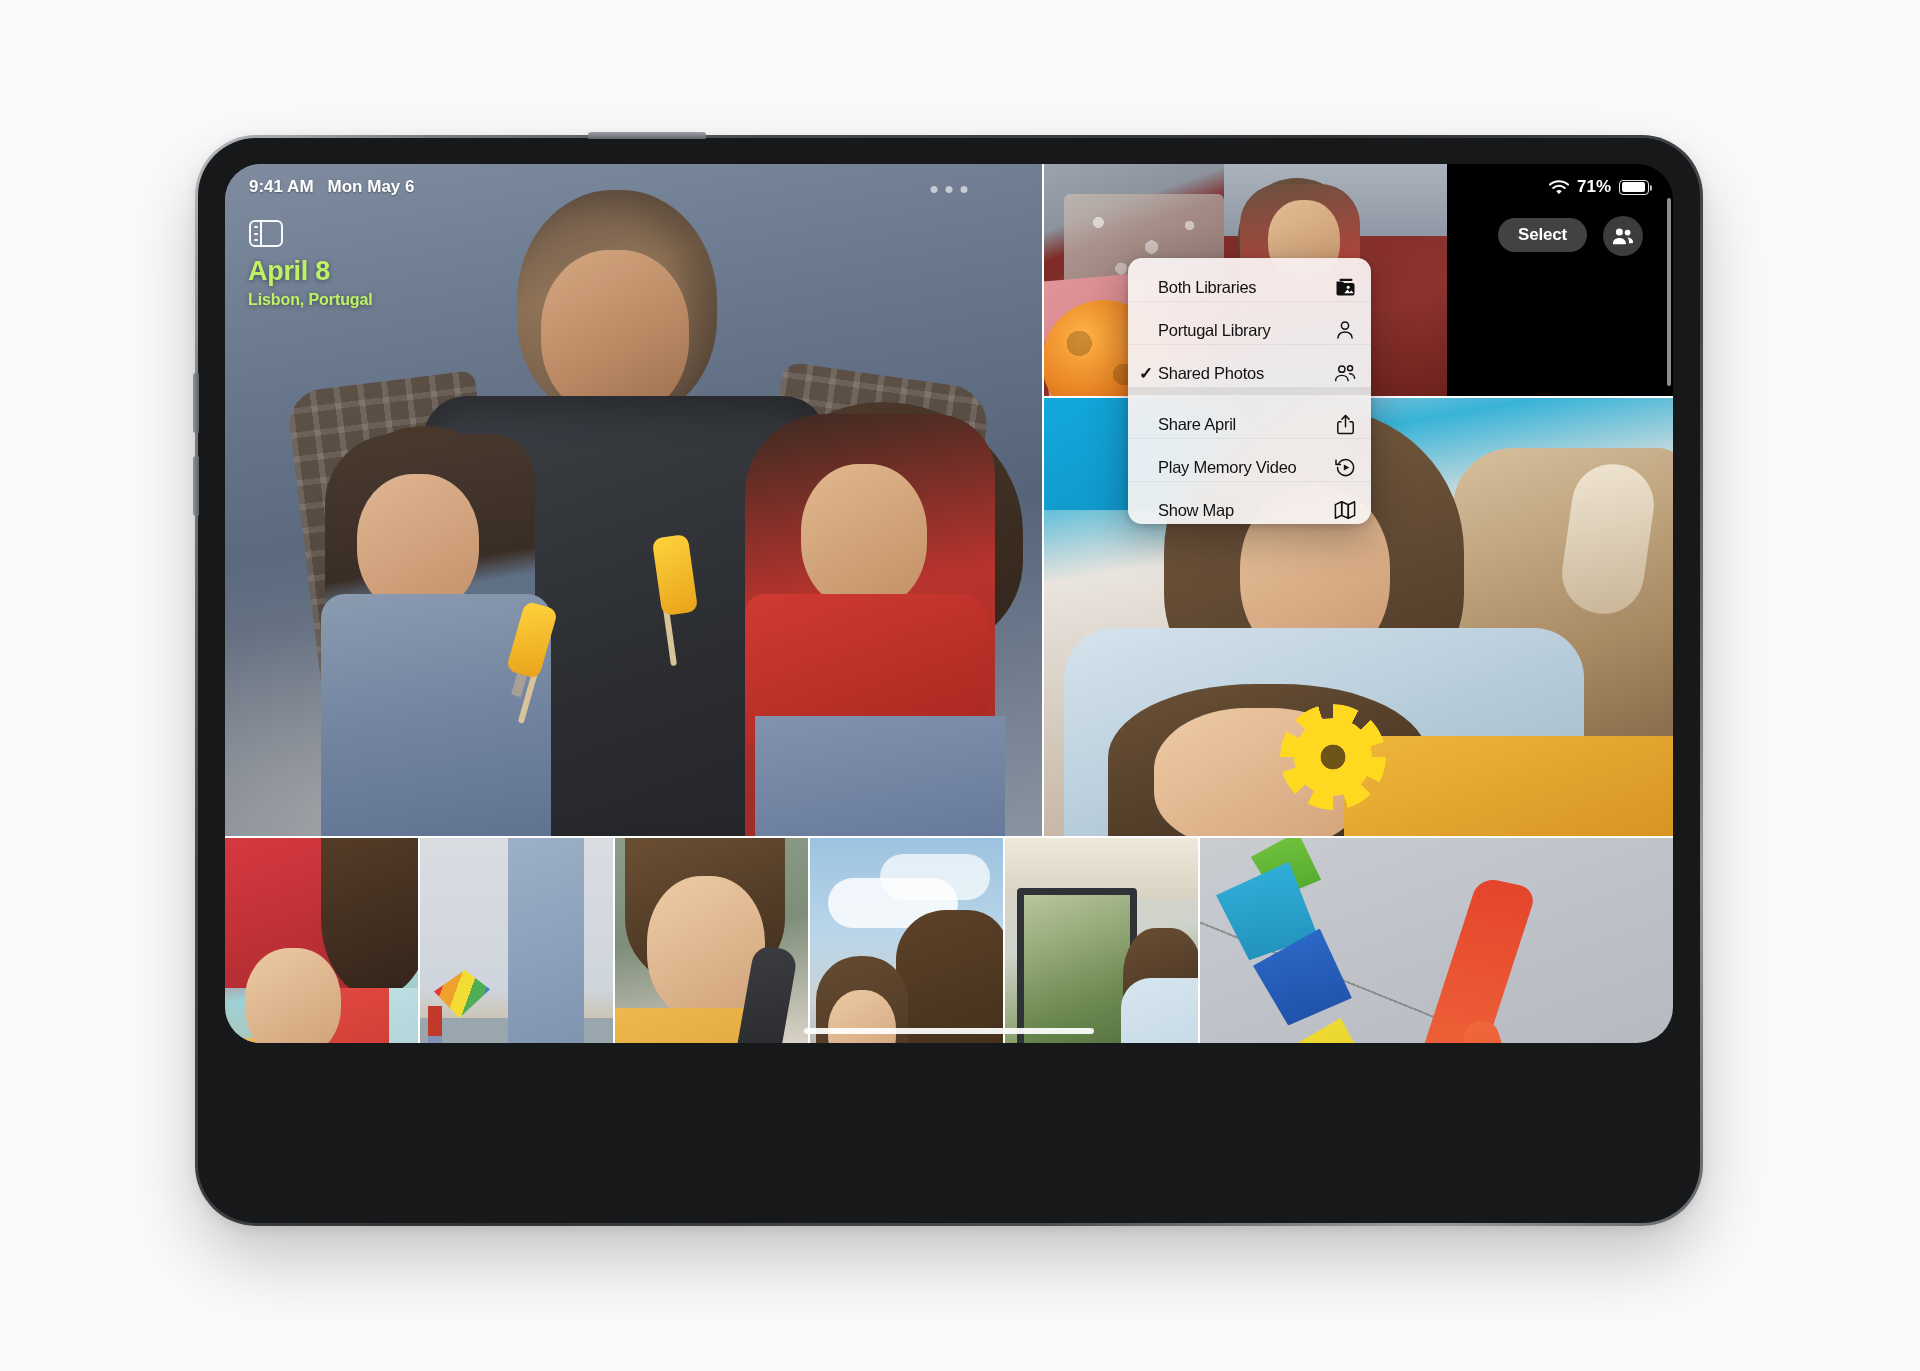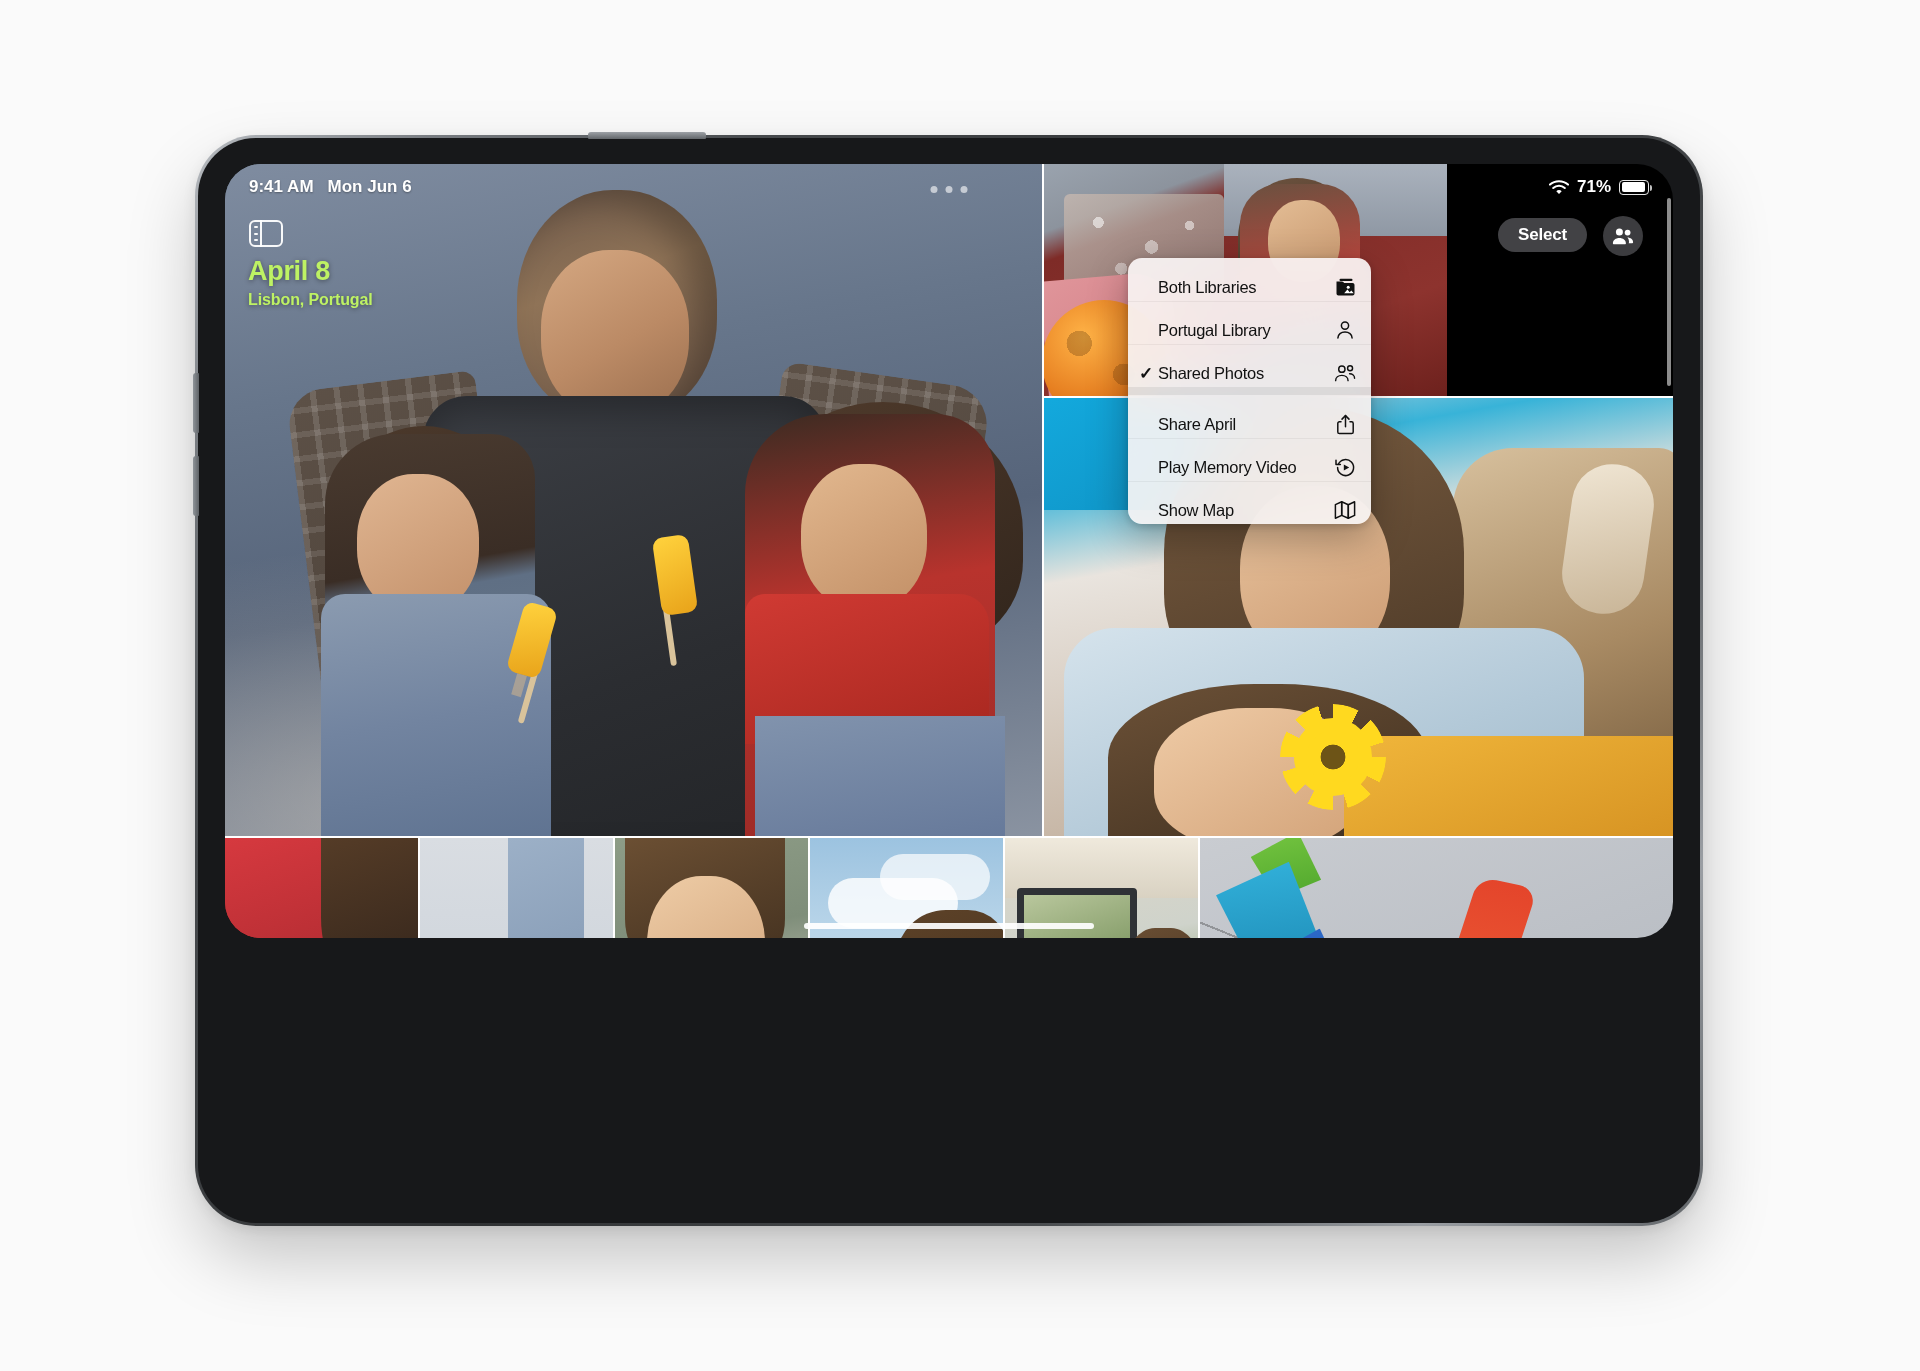--- a/index.html
+++ b/index.html
@@ -55,21 +55,21 @@
                      background:linear-gradient(90deg,#8f9499,#5e6266); }
   #btn-volume-down { left:-5px; top:318px; width:6px; height:60px; border-radius:3px 1px 1px 3px;
                      background:linear-gradient(90deg,#8f9499,#5e6266); }
   #btn-power       { left:390px; top:-6px; width:118px; height:7px; border-radius:3px 3px 1px 1px;
                      background:linear-gradient(180deg,#9da1a6,#62666a); }
 
   
   #screen{
     position:absolute;
     left:27px; top:26px;
-    width:1448px; height:774px;
+    width:1448px; height:879px;
     border-radius:36px;
     overflow:hidden;
     background:#000;
   }
 
   
   #grid{ position:absolute; inset:0; }
   .ph{ position:absolute; overflow:hidden; background:#555; }
 
   
@@ -490,21 +490,21 @@
         <div class="sep" style="left:193px; top:674px;width:2px;  height:359px;"></div>
         <div class="sep" style="left:388px; top:674px;width:2px;  height:359px;"></div>
         <div class="sep" style="left:583px; top:674px;width:2px;  height:359px;"></div>
         <div class="sep" style="left:778px; top:674px;width:2px;  height:359px;"></div>
         <div class="sep" style="left:973px; top:674px;width:2px;  height:359px;"></div>
       </div>
 
       <div id="status-bar">
         <div id="status-left">
           <span>9:41 AM</span>
-          <span>Mon Jun 6</span>
+          <span>Mon May 6</span>
         </div>
         <div id="status-right">
           <span>
             <svg width="20" height="15" viewBox="0 0 20 15" fill="none">
               <path d="M1 4.6C3.4 2.4 6.6 1.2 10 1.2s6.6 1.2 9 3.4" stroke="#fff" stroke-width="2" stroke-linecap="round"></path>
               <path d="M4.2 8C5.8 6.5 7.8 5.7 10 5.7s4.2 .8 5.8 2.3" stroke="#fff" stroke-width="2" stroke-linecap="round"></path>
               <path d="M7.3 11.2c.8-.7 1.7-1.1 2.7-1.1s1.9.4 2.7 1.1L10 14l-2.7-2.8z" fill="#fff"></path>
             </svg>
           </span>
           <span>71%</span>

